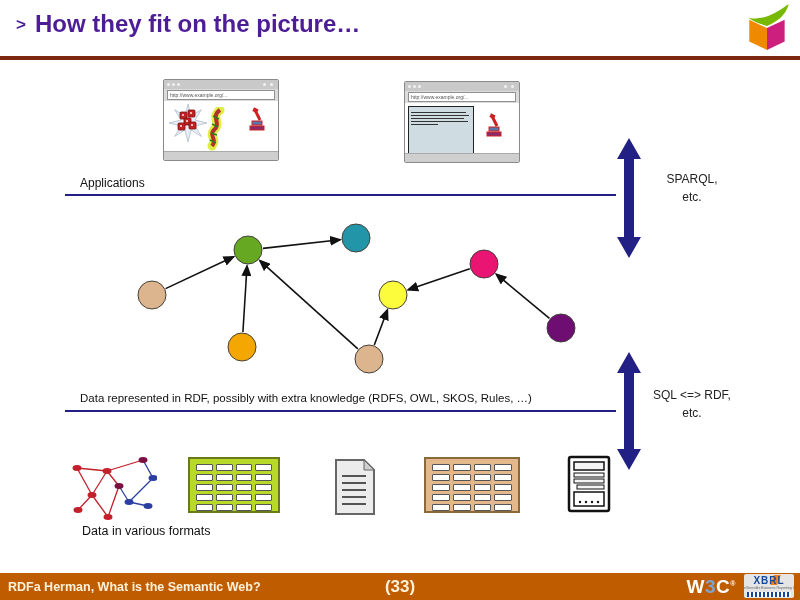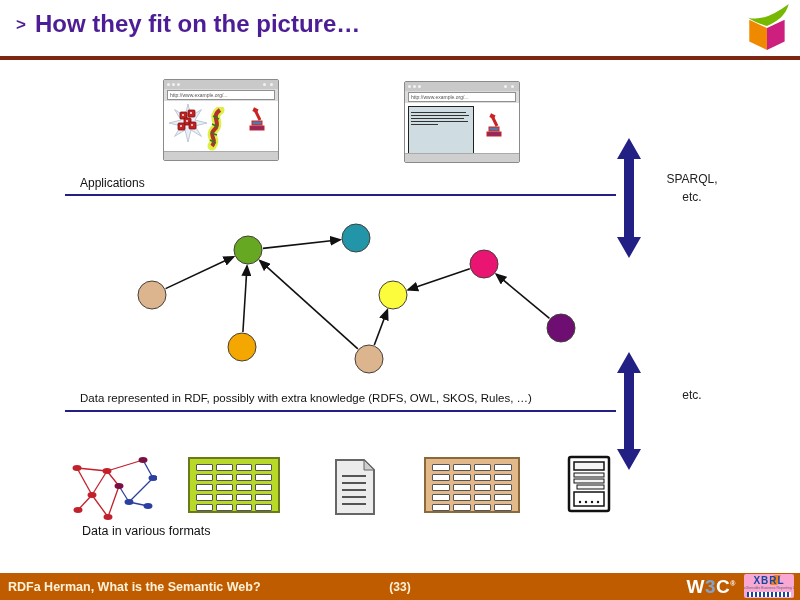--- a/index.html
+++ b/index.html
@@ -36,25 +36,25 @@
 
   
   .gridicon{display:grid;grid-template-columns:repeat(4,1fr);gap:3px;padding:5px 6px;box-sizing:border-box;}
   .gridicon .cell{background:#fff;border:1px solid #555;height:5px;border-radius:1px;}
   .gicon-green{width:92px;height:56px;background:#b9d929;border:2px solid #6a7a1a;}
   .gicon-tan{width:96px;height:56px;background:#e3b98c;border:2px solid #8a6a3a;}
 
   
   .footer{left:0;top:573px;width:800px;height:27px;background:#c05c00;display:flex;align-items:center;}
   .credit{margin-left:8px;color:#fdf2d9;font-size:12.5px;font-weight:bold;position:relative;z-index:2;}
-  .page{position:absolute;left:0;width:100%;text-align:center;color:#fdf2d9;font-size:12px;font-weight:bold;}
+  .page{position:absolute;left:0;width:100%;text-align:center;color:#fdf2d9;font-size:17px;font-weight:bold;}
   .w3c{position:absolute;right:64px;top:576px;font-size:19px;font-weight:bold;color:#fff;letter-spacing:0.5px;}
   .w3c .three{color:#7fa3cf;}
   .w3c sup{font-size:7px;}
-  .xbrl{position:absolute;right:6px;top:574px;width:50px;height:24px;background:#f9a8d4;border-radius:2px;
+  .xbrl{position:absolute;right:6px;top:574px;width:50px;height:24px;background:#e5e5e5;border-radius:2px;
         text-align:center;overflow:hidden;margin-left:17px;}
   .xbrl .slash{position:absolute;left:28px;top:1px;width:7px;height:10px;background:#f08019;
                transform:skewX(-20deg);z-index:0;}
   .xbrl .word{position:relative;z-index:1;font-weight:bold;font-size:10px;color:#17469e;
               letter-spacing:1px;line-height:11px;margin-top:1px;}
   .xbrl .tag{position:relative;z-index:1;font-size:3.5px;line-height:4px;color:#666;white-space:nowrap;overflow:hidden;}
   .xbrl .bar{position:absolute;bottom:1px;left:3px;right:3px;height:5px;
              background:repeating-linear-gradient(90deg,#17469e 0 2px,#fff 2px 4px);}
 </style>
 </head>
@@ -188,20 +188,21 @@
 </svg>
 <div class="abs alabel" style="left:627px;top:170px;">
   <span>SPARQL,</span>
   <span>etc.</span>
 </div>
 
 <svg class="abs" style="left:614px;top:352px;" width="30" height="118" viewBox="0 0 30 118">
   <polygon points="15,0 27,21 20,21 20,97 27,97 15,118 3,97 10,97 10,21 3,21" fill="#232085"></polygon>
 </svg>
 <div class="abs alabel" style="left:627px;top:386px;">
+  <span>SQL &lt;=&gt; RDF,</span>
   <span>etc.</span>
 </div>
 
 <svg class="abs" style="left:62px;top:452px;" width="95" height="72" viewBox="0 0 95 72">
   <g stroke="#c2202a" stroke-width="1.3">
     <line x1="15" y1="16" x2="30" y2="43"></line>
       <line x1="45" y1="19" x2="30" y2="43"></line>
     <line x1="30" y1="43" x2="16" y2="58"></line>
       <line x1="30" y1="43" x2="46" y2="65"></line>
     <line x1="45" y1="19" x2="57" y2="34"></line>

